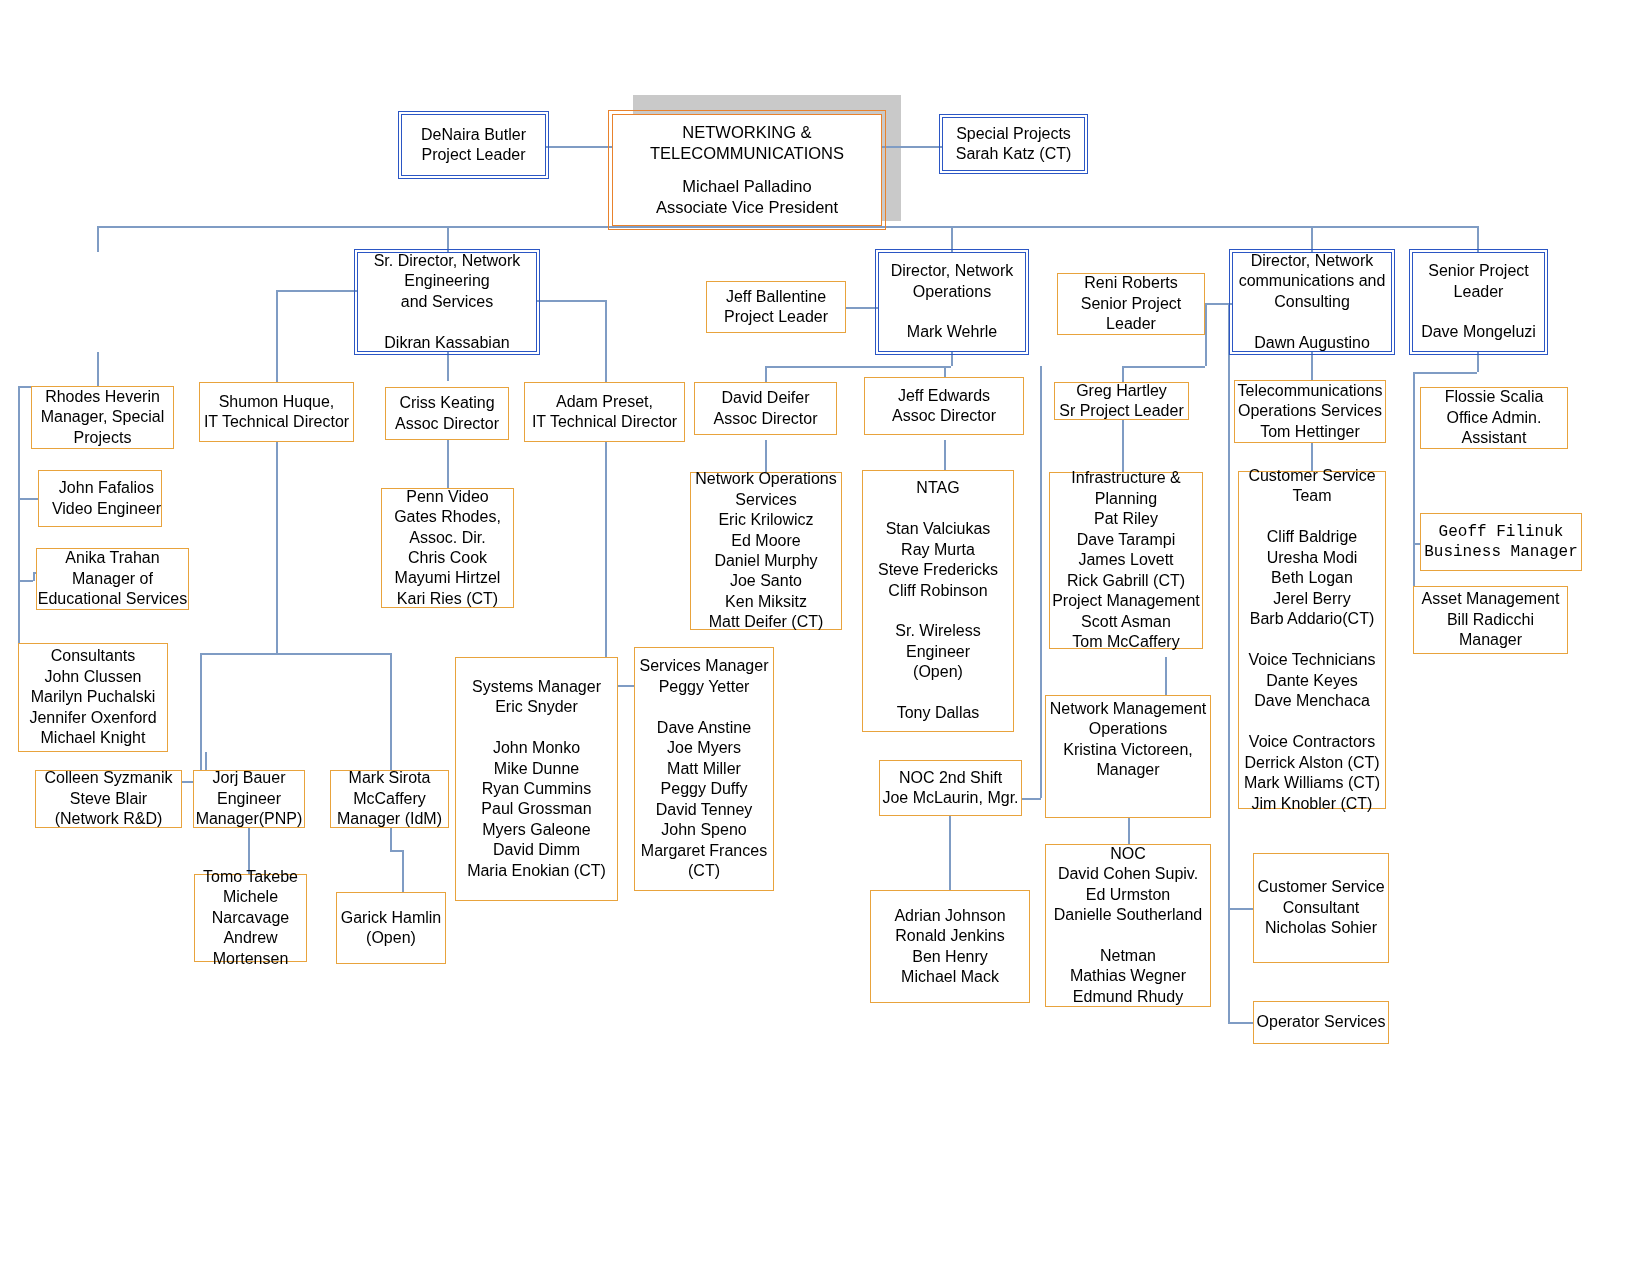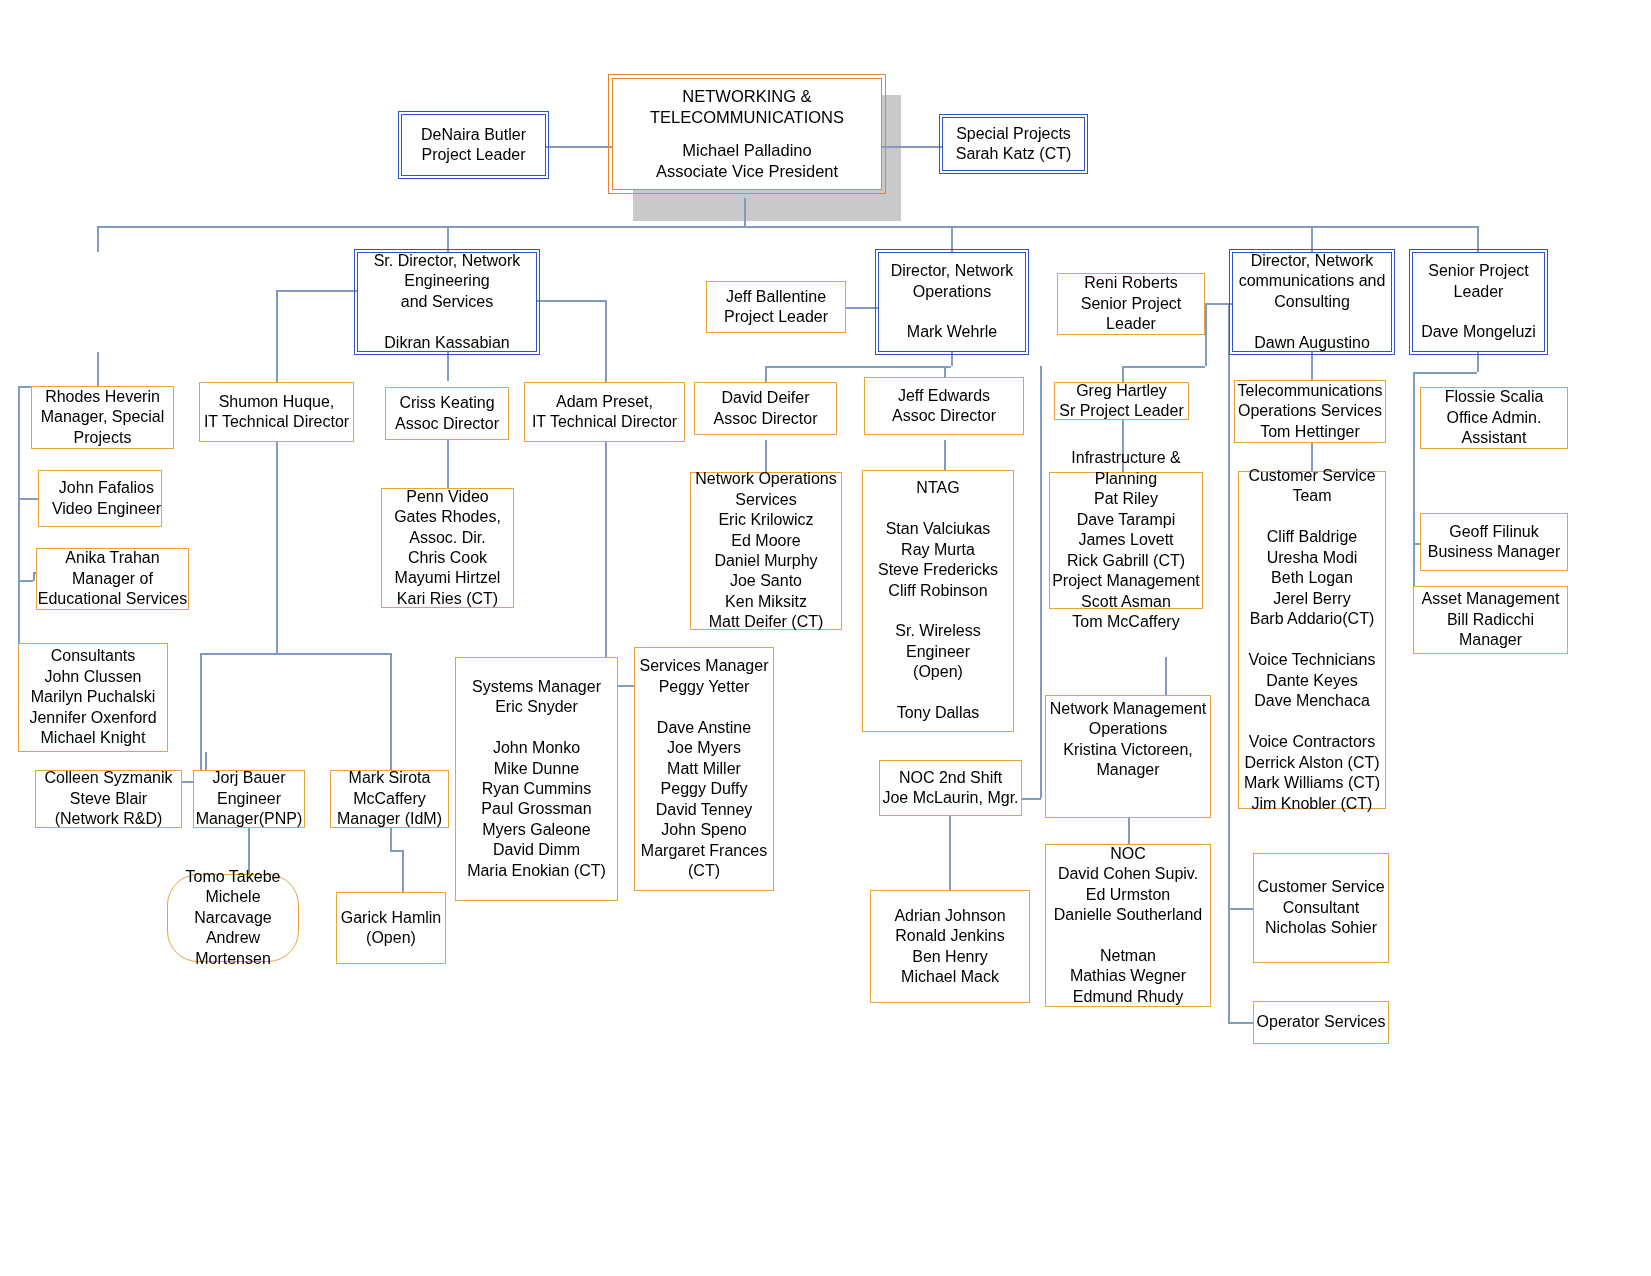--- a/index.html
+++ b/index.html
@@ -39,20 +39,21 @@
     border: 1.8px solid #2b56c4;
     outline: 1.8px solid #2b56c4;
     outline-offset: 2.5px;
   }
   
   .box.root {
     border: 1.8px solid #e8822d;
     outline: 1.8px solid #e8822d;
     outline-offset: 3px;
     font-size: 16.5px;
+    margin-top: 36px;
   }
   .shadow {
     position: absolute;
     background: #c9c9c9;
     z-index: 1;
   }
   
   .ln {
     position: absolute;
     background: #7f9cc4;
@@ -278,21 +279,21 @@
 Engineer
 Manager(PNP)</div>
   </div>
 
   <div class="box orange" style="left:330px; top:770px; width:119px; height:58px;">
     <div>Mark Sirota
 McCaffery
 Manager (IdM)</div>
   </div>
 
-  <div class="box orange" style="left:167px; top:874px; width:132px; height:88px;border-radius:31px;">
+  <div class="box orange" style="left:194px; top:874px; width:113px; height:88px;">
     <div>Tomo Takebe
 Michele Narcavage
 Andrew Mortensen</div>
   </div>
 
   <div class="box orange" style="left:336px; top:892px; width:110px; height:72px;">
     <div>Garick  Hamlin
 (Open)</div>
   </div>
 
@@ -367,21 +368,21 @@
 Ronald Jenkins
 Ben Henry
 Michael Mack</div>
   </div>
 
   <div class="box orange" style="left:1054px; top:382px; width:135px; height:38px;">
     <div>Greg Hartley
 Sr Project Leader</div>
   </div>
 
-  <div class="box orange" style="left:1049px; top:472px; width:154px; height:137px;">
+  <div class="box orange" style="left:1049px; top:472px; width:154px; height:177px;">
     <div>Infrastructure &amp;
 Planning
 Pat Riley
 Dave Tarampi
 James Lovett
 Rick Gabrill (CT)
 Project Management
 Scott Asman
 Tom McCaffery</div>
   </div>
@@ -439,21 +440,21 @@
   <div class="box orange" style="left:1253px; top:1001px; width:136px; height:43px;">
     <div>Operator Services</div>
   </div>
 
   <div class="box orange" style="left:1420px; top:387px; width:148px; height:62px;">
     <div>Flossie Scalia
 Office Admin.
 Assistant</div>
   </div>
 
-  <div class="box orange" style="left:1420px; top:513px; width:148px; height:58px;">
+  <div class="box orange" style="left:1420px; top:513px; width:162px; height:58px;font-family:Liberation Mono, monospace;">
     <div>Geoff Filinuk
 Business Manager</div>
   </div>
 
   <div class="box orange" style="left:1413px; top:586px; width:155px; height:68px;">
     <div>Asset Management
 Bill Radicchi
 Manager</div>
   </div>
 

